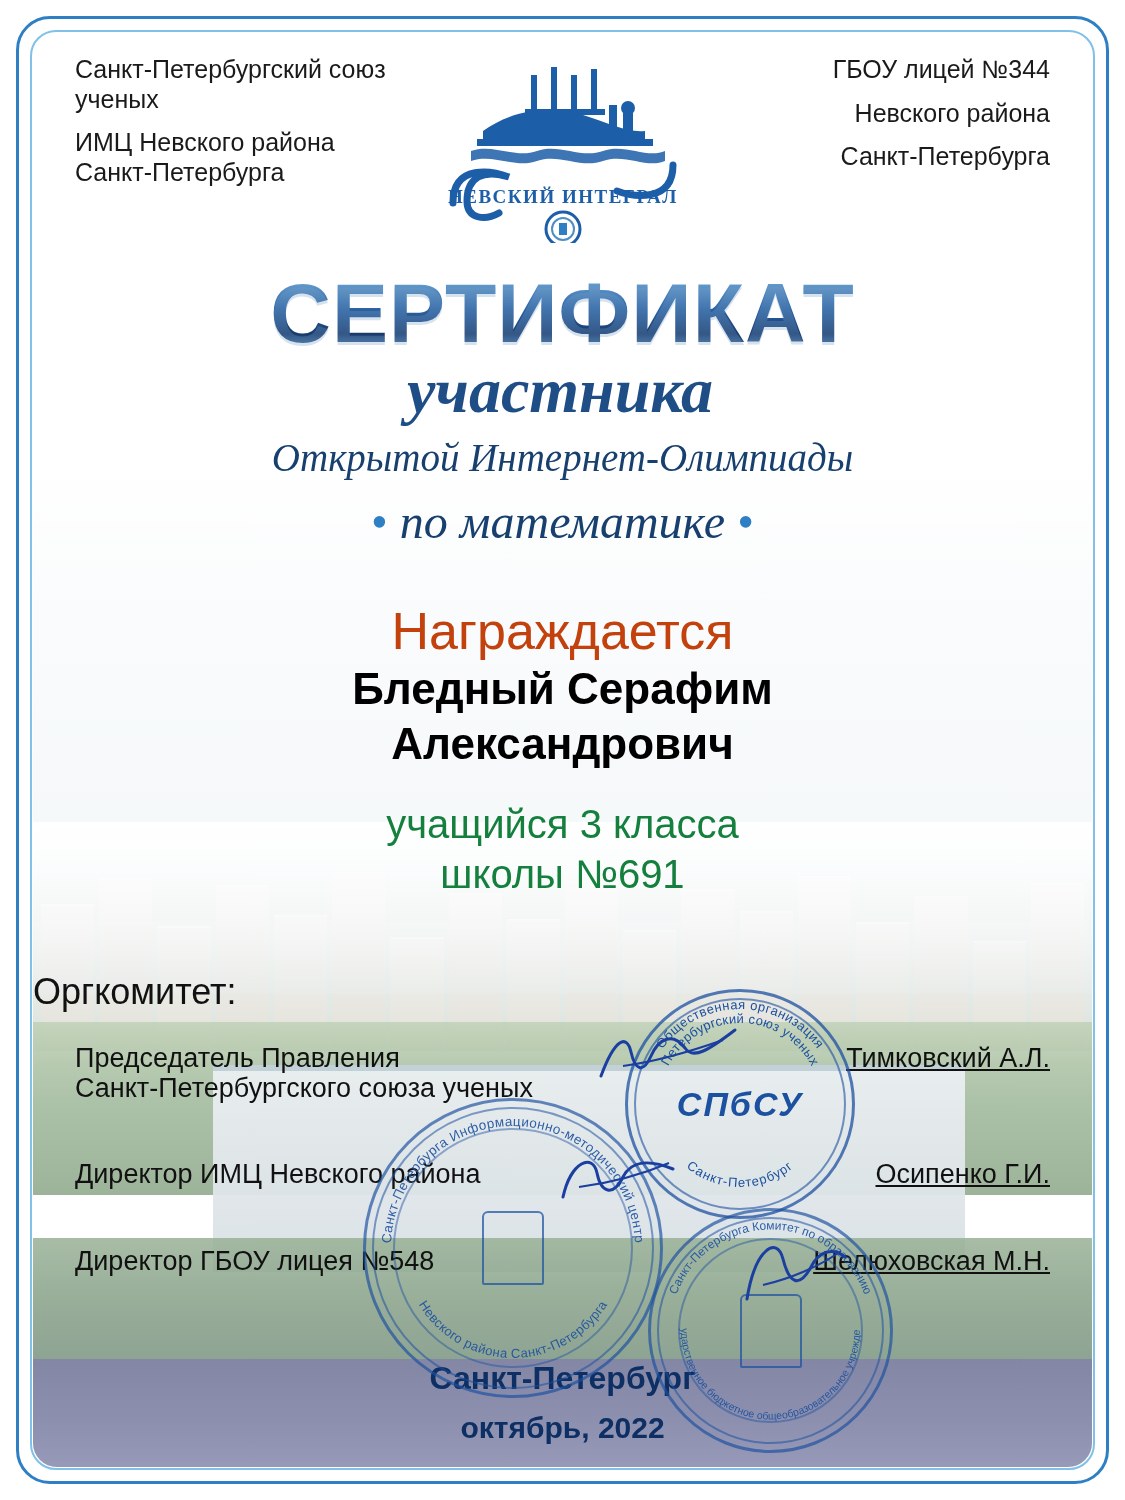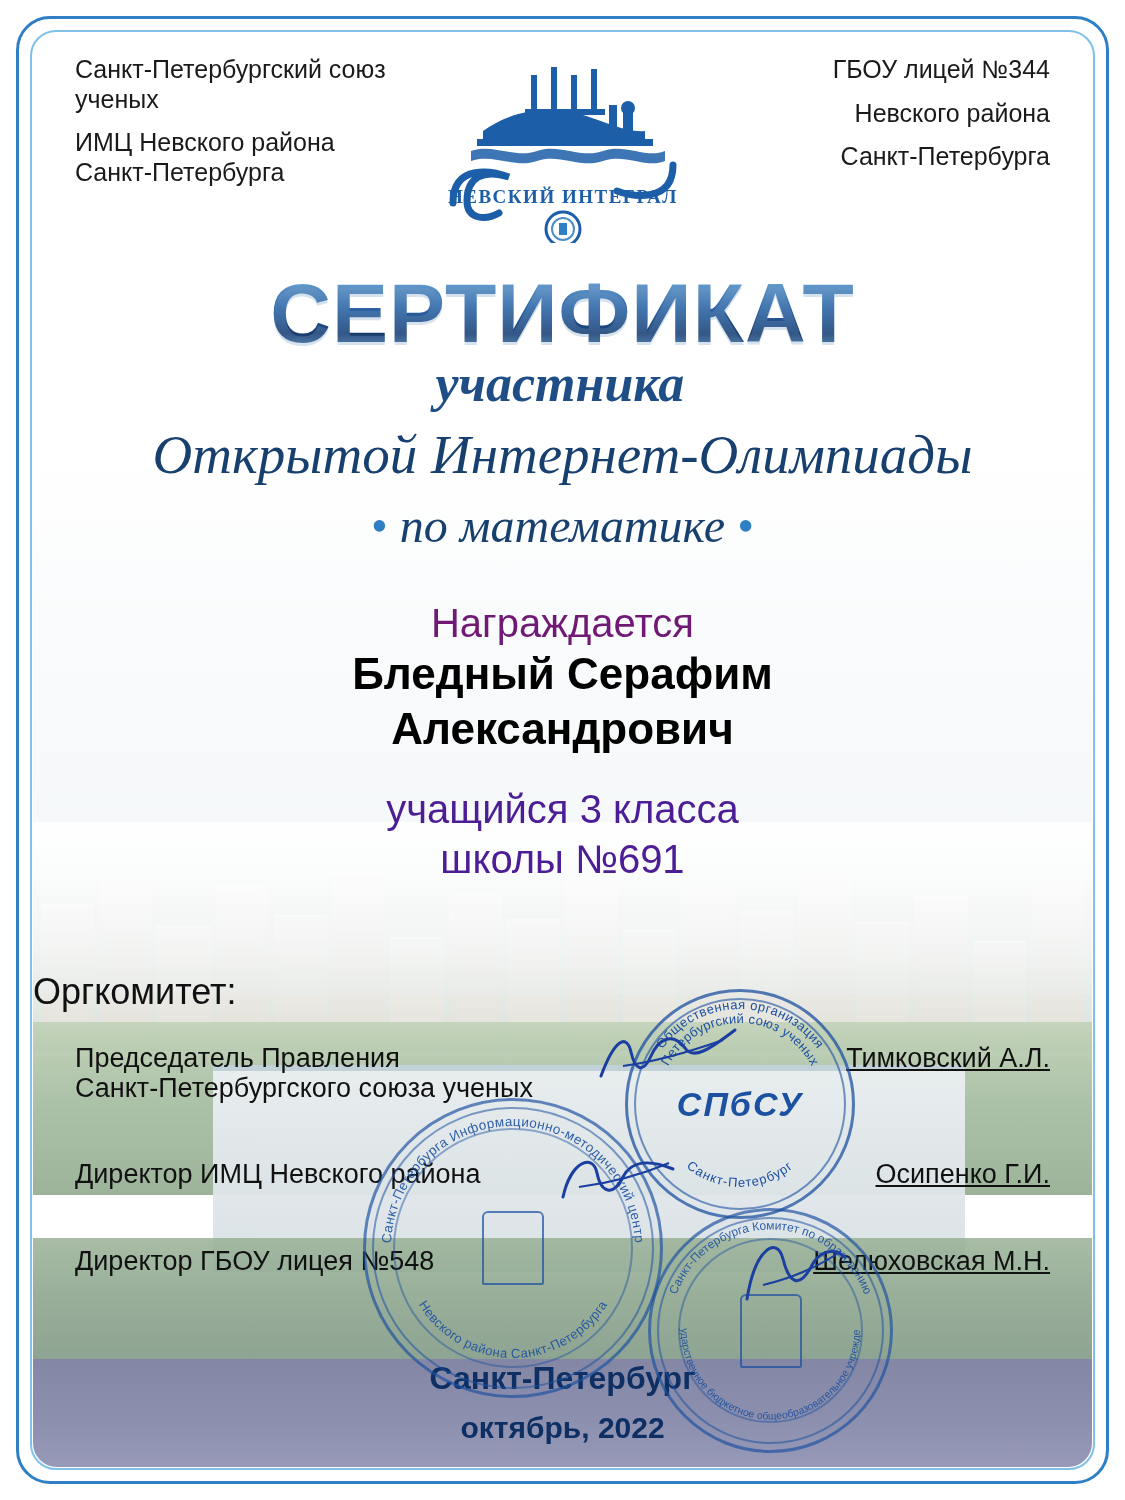--- a/index.html
+++ b/index.html
@@ -144,61 +144,61 @@
     -webkit-background-clip: text;
     background-clip: text;
     color: transparent;
     text-shadow: 0 3px 0 rgba(120,160,200,.30);
     margin: 0;
   }
   .cert-sub {
     font-family: "Liberation Serif", serif;
     font-style: italic;
     font-weight: bold;
-    font-size: 52px;
+    font-size: 64px;
     color: #1f4e86;
     margin: 2px 5px 0 0;
     line-height: 1.05;
   }
   .olymp-1 {
     font-family: "Liberation Serif", serif;
     font-style: italic;
-    font-size: 55px;
+    font-size: 39px;
     color: #17406f;
     margin: 14px 0 0 0;
     line-height: 1.05;
   }
   .olymp-2 {
     font-family: "Liberation Serif", serif;
     font-style: italic;
     font-size: 48px;
     color: #17406f;
     margin: 18px 0 0 0;
     line-height: 1.05;
   }
   .olymp-2 .dot { color: #2f7fc4; font-style: normal; }
 
   
   .award {
     position: absolute; left: 0; right: 0; top: 568px;
     text-align: center;
   }
   .award-label {
-    font-size: 40px;
-    color: #701a75;
+    font-size: 52px;
+    color: #c2410c;
   }
   .award-name {
     font-size: 44px;
     font-weight: bold;
     color: #000;
     line-height: 1.25;
   }
   .award-class {
     font-size: 40px;
-    color: #4c1d95;
+    color: #15803d;
     line-height: 1.25;
     margin-top: 28px;
   }
 
   
   .committee-title {
     position: absolute; left: 0; right: 0; top: 938px;
     text-align: left;
     font-size: 36px;
     color: #111;

